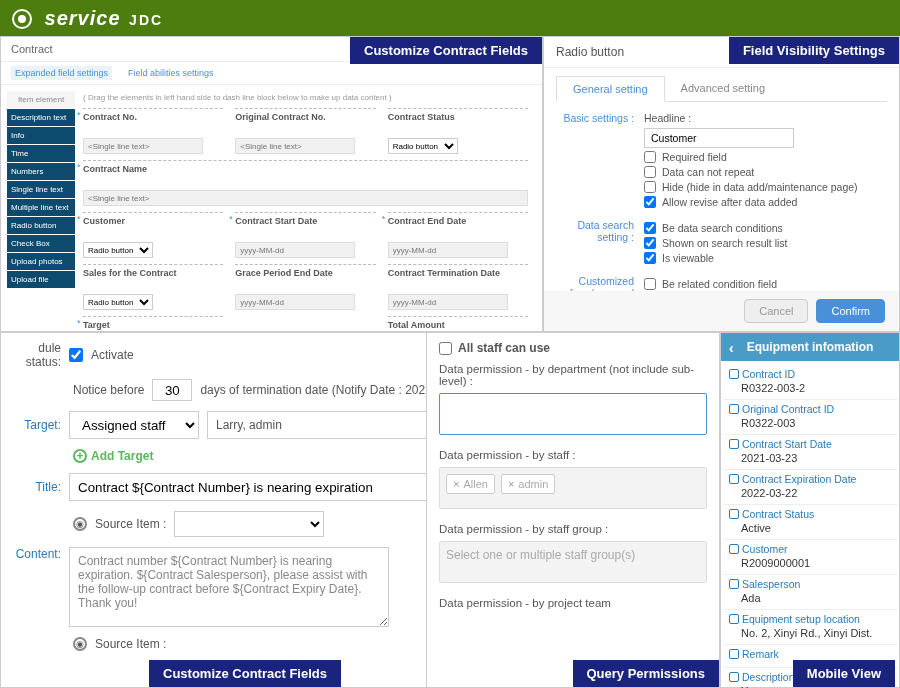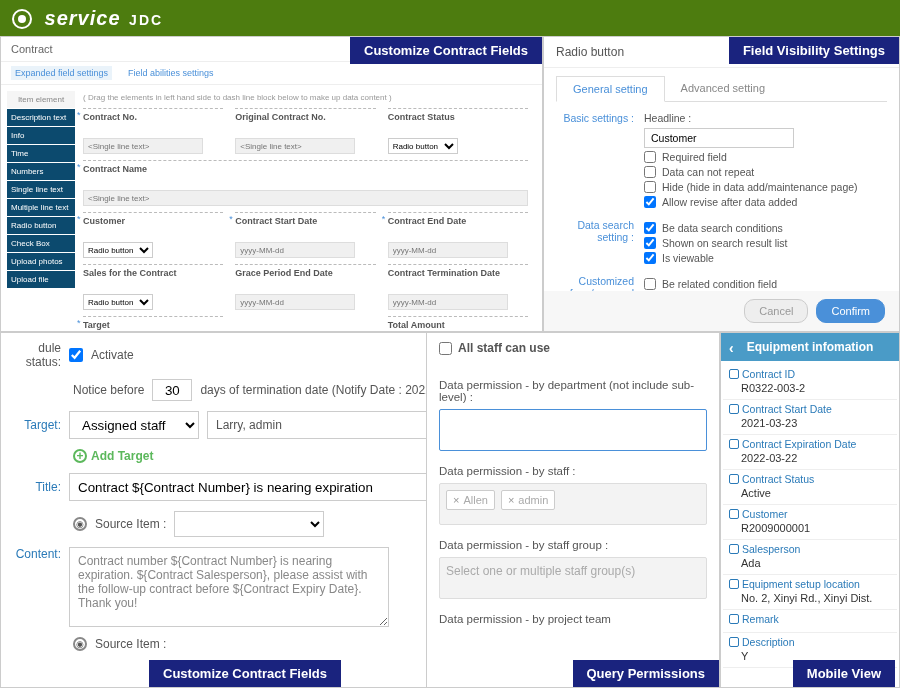--- a/index.html
+++ b/index.html
@@ -43,21 +43,21 @@
 .p2-tab.active{border:1px solid #ddd;border-bottom:1px solid #fff;margin-bottom:-1px;color:#4a90d9;background:#fff}
 .p2-body{padding:10px 14px;font-size:10.5px}
 .p2-row{display:flex;margin-bottom:8px}
 .p2-lbl{width:86px;text-align:right;color:#4a90d9;font-size:10.5px;padding-right:10px}
 .p2-val{flex:1}
 .p2-head{color:#555;margin-bottom:4px}
 .p2-input{width:150px;height:20px;border:1px solid #ccc;padding:0 6px;font-size:10.5px}
 .p2-chk{display:flex;align-items:center;gap:6px;margin:3px 0;color:#555}
 .p2-chk input{width:12px;height:12px}
 .p2-btns{display:flex;justify-content:flex-end;gap:8px;padding:8px 14px;background:#f7f7f7;position:absolute;bottom:0;left:0;right:0}
-.p2-btn{padding:5px 14px;font-size:11px;border:1px solid #ccc;cursor:pointer;border-radius:10px}
+.p2-btn{padding:5px 14px;font-size:11px;border:1px solid #ccc;cursor:pointer;border-radius:4px}
 .p2-btn.cancel{background:#eee;color:#999}
 .p2-btn.confirm{background:#4a90d9;color:#fff;border-color:#4a90d9}
 
 
 .p3{padding:8px 10px;color:#555;font-size:12px}
 .p3-line{display:flex;align-items:center;margin-bottom:10px;gap:8px}
 .p3-lbl{width:50px;text-align:right;color:#2a7ab8}
 .p3-lbl.g{color:#555}
 .p3-chkbox{width:14px;height:14px}
 .p3-numbox{width:40px;height:22px;border:1px solid #ccc;text-align:center}
@@ -66,21 +66,21 @@
 .p3-add{color:#5cb85c;font-weight:bold;cursor:pointer}
 .p3-add .plus{display:inline-block;width:14px;height:14px;border:2px solid #5cb85c;border-radius:50%;text-align:center;line-height:11px;margin-right:4px}
 .p3-txtinput{height:28px;border:1px solid #ccc;padding:0 8px;flex:1;width:320px}
 .p3-src{display:flex;align-items:center;gap:8px;margin-left:62px;margin-bottom:10px}
 .p3-src-icon{width:14px;height:14px;border:2px solid #888;border-radius:50%;display:inline-flex;align-items:center;justify-content:center;font-size:9px}
 .p3-src-sel{height:26px;border:1px solid #ccc;width:150px;background:#fff}
 .p3-textarea{border:1px solid #ccc;padding:6px 8px;width:320px;height:80px;font-size:12px;color:#888;resize:both}
 
 
 .p4{position:absolute;left:426px;top:332px;width:294px;height:356px;background:#fff;border:1px solid #ccc;padding:8px 12px;font-size:12px;color:#555}
-.p4-all{display:flex;align-items:center;gap:6px;margin-bottom:24px}
+.p4-all{display:flex;align-items:center;gap:6px;margin-bottom:8px}
 .p4-section{margin-bottom:14px}
 .p4-stitle{font-size:11.5px;margin-bottom:6px}
 .p4-box{border:1px solid #4a90d9;height:42px;border-radius:2px;padding:6px;display:flex;gap:6px;align-items:flex-start}
 .p4-box.gray{background:#f3f3f3;border-color:#ddd;color:#aaa}
 .p4-tag{border:1px solid #ccc;background:#fff;padding:3px 6px;font-size:11px;border-radius:2px;display:inline-flex;align-items:center;gap:4px}
 .p4-x{color:#999;cursor:pointer}
 
 
 .p5{position:absolute;left:720px;top:332px;width:180px;height:356px;background:#fff;border:1px solid #ccc}
 .p5-hdr{background:#4a9bc7;color:#fff;padding:7px;font-size:12px;text-align:center;font-weight:bold;position:relative}
@@ -346,20 +346,24 @@
   <div class="p5-hdr">
     <span class="p5-back">‹</span>
     <span>Equipment infomation</span>
   </div>
   <div class="p5-body" id="p5-body">
       <div class="p5-item">
         <div class="p5-k">Contract ID</div>
         <div class="p5-v">R0322-003-2</div>
       </div>
       <div class="p5-item">
+        <div class="p5-k">Original Contract ID</div>
+        <div class="p5-v">R0322-003</div>
+      </div>
+      <div class="p5-item">
         <div class="p5-k">Contract Start Date</div>
         <div class="p5-v">2021-03-23</div>
       </div>
       <div class="p5-item">
         <div class="p5-k">Contract Expiration Date</div>
         <div class="p5-v">2022-03-22</div>
       </div>
       <div class="p5-item">
         <div class="p5-k">Contract Status</div>
         <div class="p5-v">Active</div>

